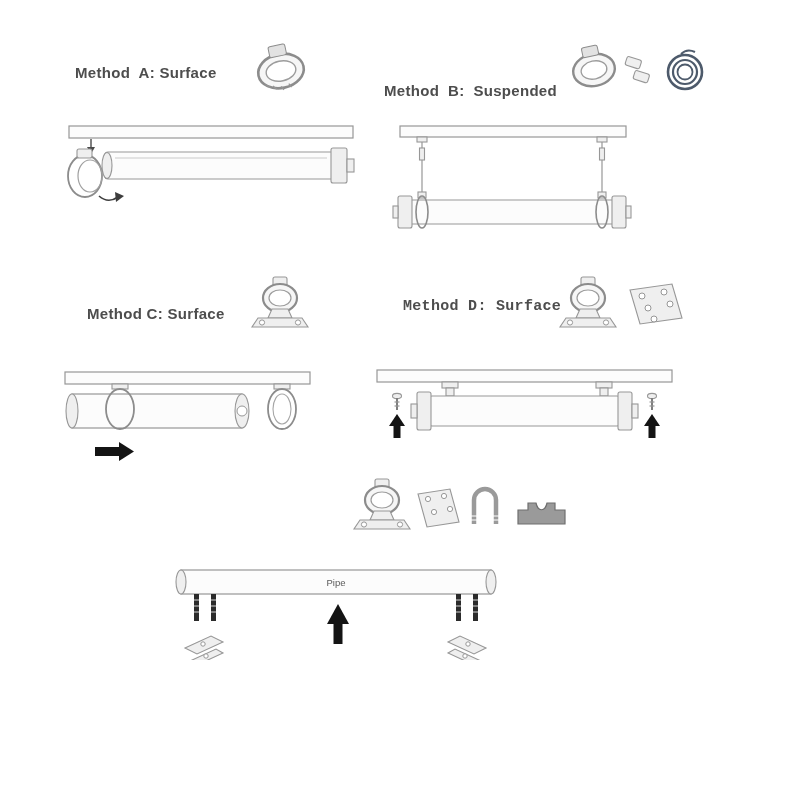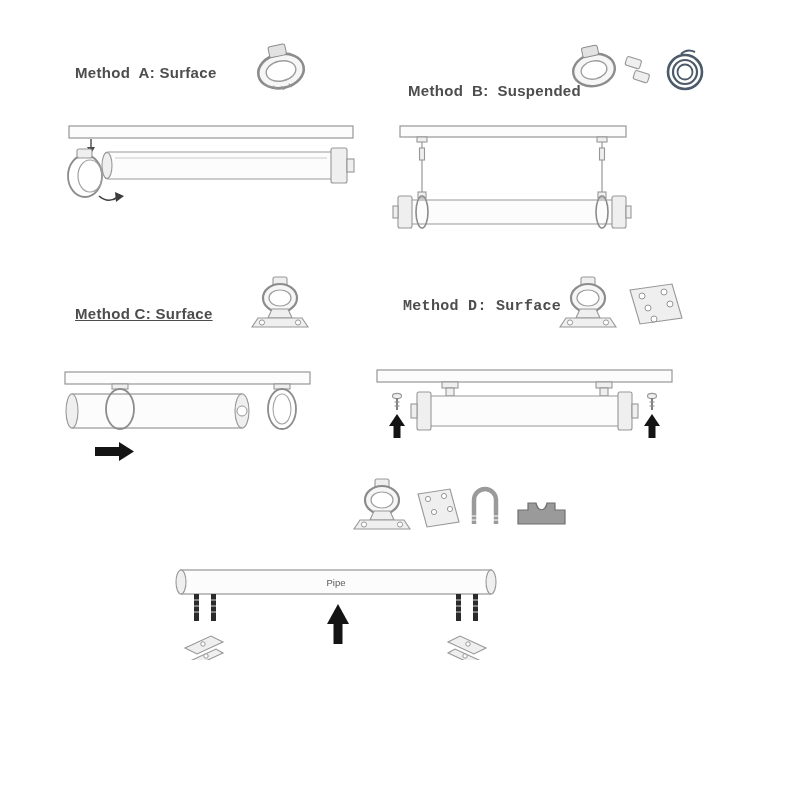--- a/index.html
+++ b/index.html
@@ -55,21 +55,21 @@
         <ellipse cx="35" cy="58" rx="12" ry="16" fill="none" stroke="#a0a0a0" stroke-width="1.2"></ellipse>
         <rect x="22" y="31" width="15" height="9" rx="2" class="fillB"></rect>
       </g>
       <g>
         <path d="M44,78 q9,8 19,1" fill="none" stroke="#3d3d3d" stroke-width="1.6"></path>
         <polygon points="60,74 69,78 61,84" fill="#3d3d3d"></polygon>
       </g>
     </svg>
   </div>
 
-  <div class="label" style="left:408px;top:62px;margin-top:20px;">Method  B:  Suspended</div>
+  <div class="label" style="left:384px;top:62px;margin-top:20px;">Method  B:  Suspended</div>
 
   <div class="art" style="left:568px;top:40px;">
     <svg width="142" height="60" viewBox="0 0 142 60">
       <g transform="rotate(-12 26 30)">
         <ellipse cx="26" cy="30" rx="21" ry="16" fill="#f6f6f6" stroke="#8c8c8c" stroke-width="2.4"></ellipse>
         <ellipse cx="26" cy="30" rx="13" ry="9" fill="#ffffff" stroke="#9c9c9c" stroke-width="1.3"></ellipse>
         <rect x="18" y="6" width="16" height="10" rx="2" fill="#e2e2e2" stroke="#8c8c8c"></rect>
       </g>
       <g>
         <rect x="58" y="18" width="15" height="9" rx="2" class="fillB" transform="rotate(18 65 22)"></rect>
@@ -106,21 +106,21 @@
       </g>
       <g>
         <rect x="26" y="72" width="8" height="6" class="fillB"></rect>
         <rect x="206" y="72" width="8" height="6" class="fillB"></rect>
         <ellipse cx="30" cy="92" rx="6" ry="16" fill="none" stroke="#8c8c8c" stroke-width="1.6"></ellipse>
         <ellipse cx="210" cy="92" rx="6" ry="16" fill="none" stroke="#8c8c8c" stroke-width="1.6"></ellipse>
       </g>
     </svg>
   </div>
 
-  <div class="label" style="left:75px;top:305px;text-decoration:underline;">Method C: Surface</div>
+  <div class="label" style="left:87px;top:305px;">Method C: Surface</div>
 
   <div class="art" style="left:250px;top:276px;">
     <svg width="60" height="60" viewBox="0 0 60 60">
       <rect x="23" y="1" width="14" height="9" rx="2" class="fillB"></rect>
       <ellipse cx="30" cy="22" rx="17" ry="14" fill="#f6f6f6" stroke="#8c8c8c" stroke-width="2.2"></ellipse>
       <ellipse cx="30" cy="22" rx="11" ry="8" fill="#ffffff" stroke="#9c9c9c" stroke-width="1.2"></ellipse>
       <path d="M22,33 L38,33 L42,42 L18,42 Z" class="fillB"></path>
       <path d="M8,42 L52,42 L58,51 L2,51 Z" class="fillB"></path>
       <circle cx="12" cy="46.5" r="2.6" fill="#ffffff" stroke="#979797"></circle>
       <circle cx="48" cy="46.5" r="2.6" fill="#ffffff" stroke="#979797"></circle>

